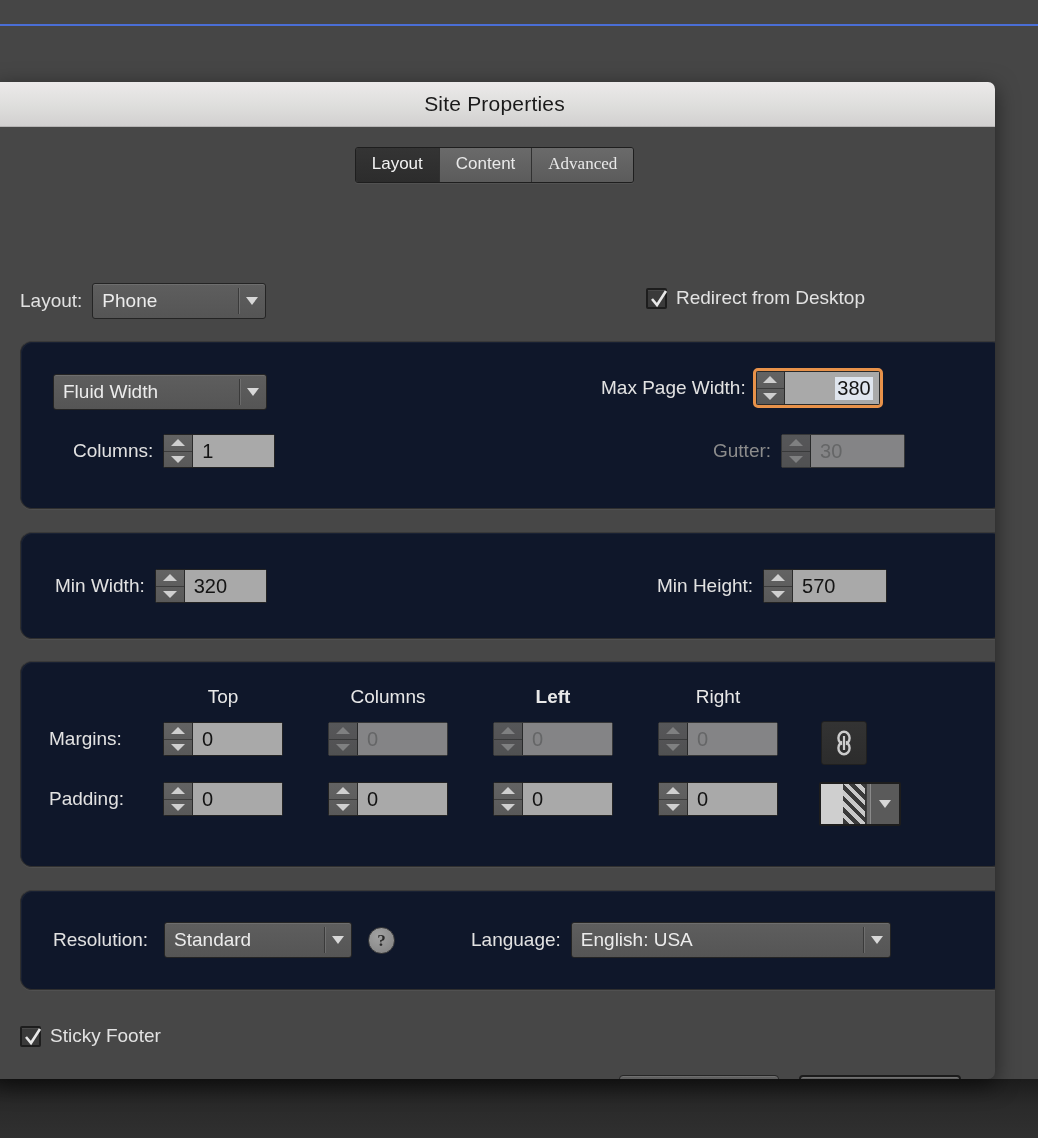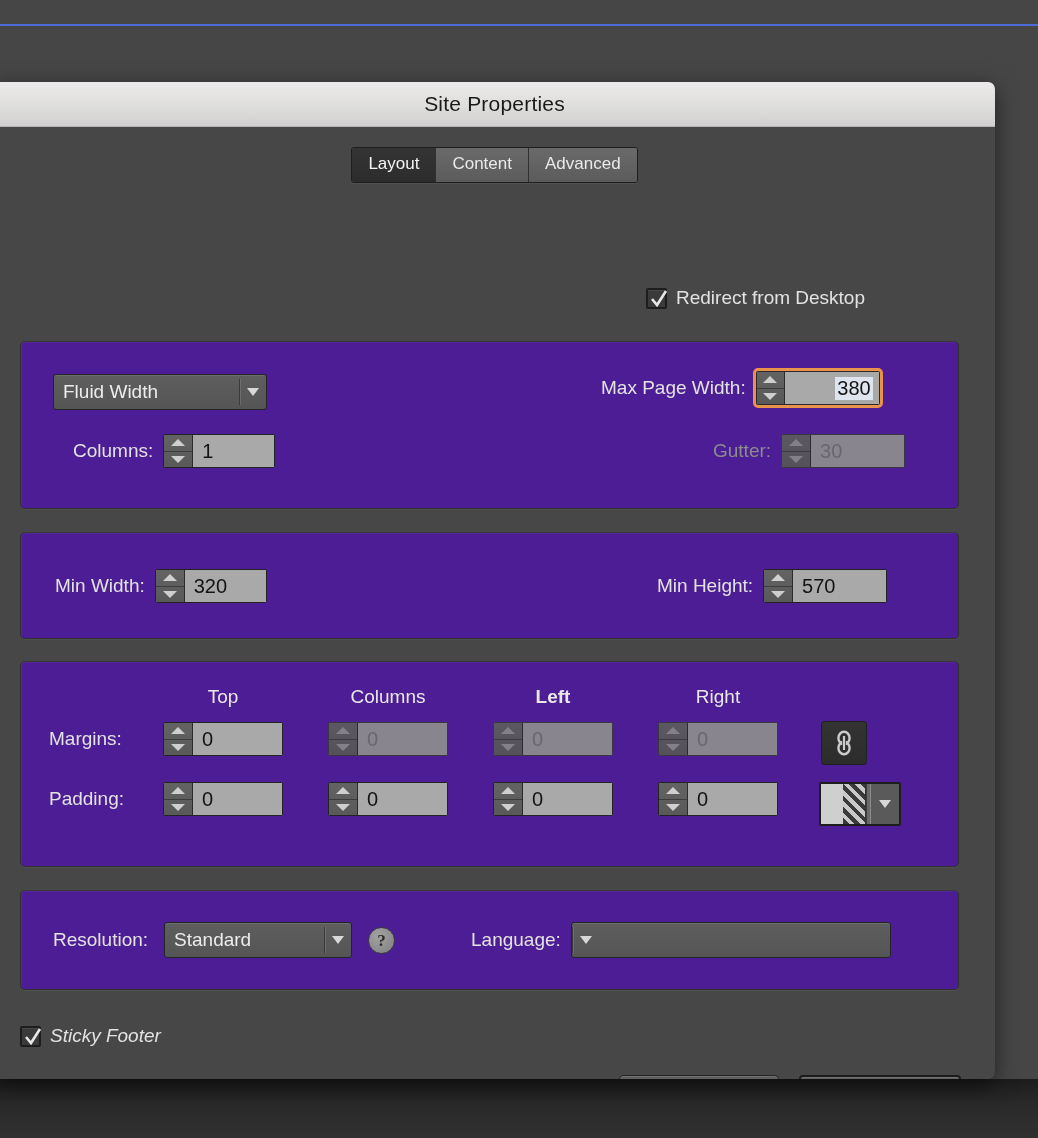--- a/index.html
+++ b/index.html
@@ -56,21 +56,21 @@
     overflow: hidden;
     box-shadow: 0 1px 0 rgba(255,255,255,.06);
   }
   .tab {
     font-size: 17px; color: #e9e9e9;
     padding: 6px 16px 8px;
     background: linear-gradient(180deg,#6a6a6a 0%,#5b5b5b 100%);
     border-right: 1px solid #313131;
     cursor: default; white-space: nowrap;
   }
-  .tab:last-child { border-right: none; }
+  .tab:last-child { border-right: none; font-family: Liberation Serif, serif; }
   .tab.active {
     background: linear-gradient(180deg,#343434 0%,#2c2c2c 100%);
     color: #f2f2f2;
   }
 
   
   .lbl { font-size: 19px; color: #e2e2e2; white-space: nowrap; }
   .lbl.dim { color: #8c8c8c; }
   .hdr { font-size: 19px; color: #e8e8e8; text-align: center; }
 
@@ -148,24 +148,25 @@
   .spin.disabled { background: #8e8e8e; border-color: #3a3a3a; opacity: .92; }
   .spin.disabled .btns { background: linear-gradient(180deg,#5d5d5d 0%,#565656 100%); }
   .spin.disabled .tri-up { border-bottom-color: #898989; }
   .spin.disabled .tri-dn { border-top-color: #898989; }
   .spin.disabled .field { color: #6d6d6d; background: #8e8e8e; }
 
   
   .group {
     border: 1px solid #2f2f2f;
     border-top-color: #393939;
-    border-radius: 5px;
-    background: #4c1d95;
+    border-radius: 12px;
+    background: #0f172a;
     box-shadow: inset 1px 1px 0 rgba(255,255,255,.045), 0 1px 0 rgba(255,255,255,.05);
     position: relative;
+    padding-left: 45px;
   }
 
   
   .cbx-wrap { display: inline-flex; align-items: center; gap: 9px; cursor: default; }
   .cbx {
     width: 21px; height: 21px; box-sizing: border-box;
     background: #3a3a3a;
     border: 2px solid #1d1d1d;
     border-radius: 2px;
     position: relative;
@@ -254,20 +255,30 @@
     <div class="dialog-body">
 
       <div class="tabs-row">
         <div class="tabs">
           <div class="tab active">Layout</div>
           <div class="tab">Content</div>
           <div class="tab">Advanced</div>
         </div>
       </div>
 
+      <div class="abs" style="left:26px; top:136px; display:flex; align-items:center; gap:10px;">
+        <span class="lbl">Layout:</span>
+        <div class="combo" style="width:172px;">
+          <div class="val">Phone</div>
+          <div class="sep"></div>
+          <div class="arrow">
+              <i class="caret"></i>
+            </div>
+        </div>
+      </div>
 
       <div class="abs" style="left:652px; top:140px;">
         <label class="cbx-wrap">
           <span class="cbx">
             <svg width="24" height="24" viewBox="0 0 24 24">
               <path d="M5 12 L10 18 L19 4" stroke="#e8e8e8" stroke-width="2.6" fill="none"></path>
             </svg>
           </span>
           <span class="lbl">Redirect from Desktop</span>
         </label>
@@ -525,29 +536,30 @@
             <div class="arrow">
                 <i class="caret"></i>
               </div>
           </div>
           <span class="help">?</span>
         </div>
 
         <div class="abs" style="left:450px; top:31px; display:flex; align-items:center; gap:10px;">
           <span class="lbl">Language:</span>
           <div class="combo" style="width:318px;">
+            <div class="val">English: USA</div>
             <div class="sep"></div>
             <div class="arrow">
                 <i class="caret"></i>
               </div>
           </div>
         </div>
       </div>
 
-      <div class="abs" style="left:26px; top:878px;font-style:italic;">
+      <div class="abs" style="left:26px; top:878px;">
         <label class="cbx-wrap">
           <span class="cbx">
             <svg width="24" height="24" viewBox="0 0 24 24">
               <path d="M5 12 L10 18 L19 4" stroke="#e8e8e8" stroke-width="2.6" fill="none"></path>
             </svg>
           </span>
           <span class="lbl">Sticky Footer</span>
         </label>
       </div>
 

